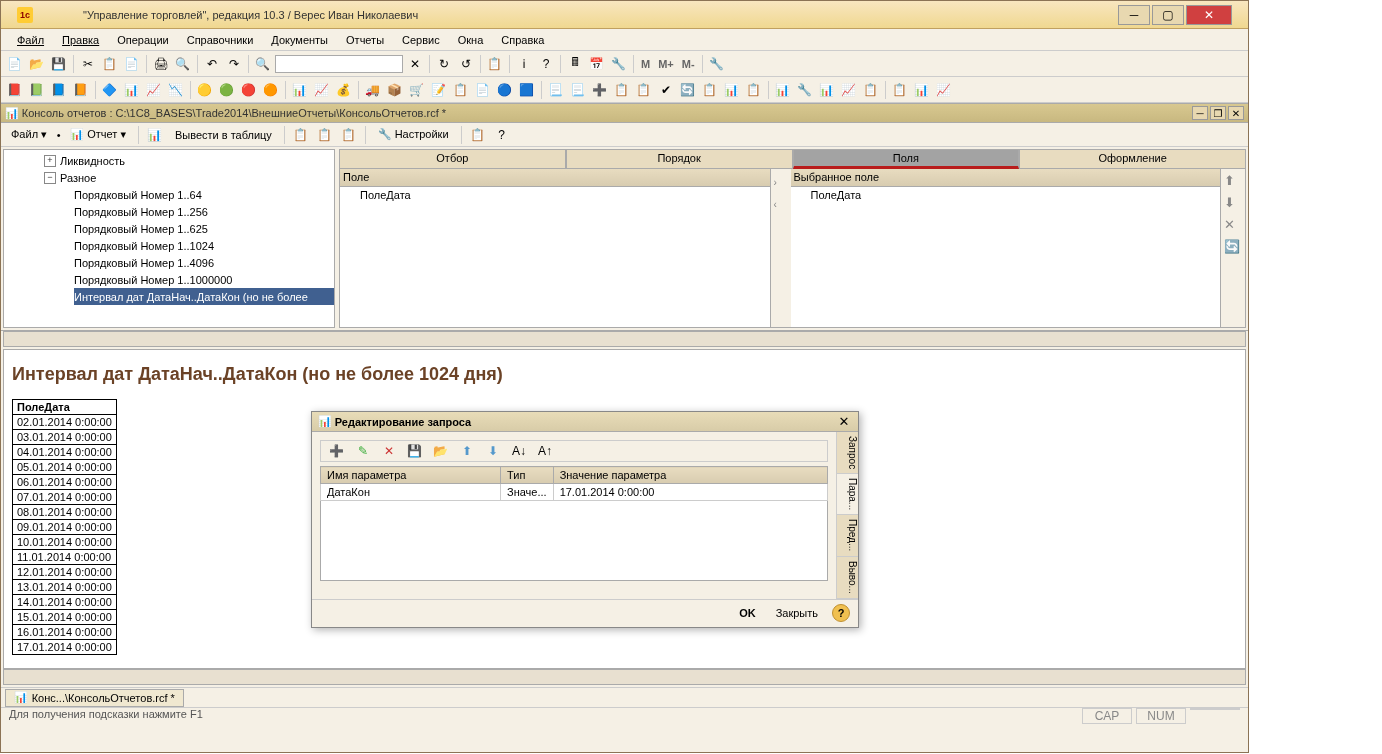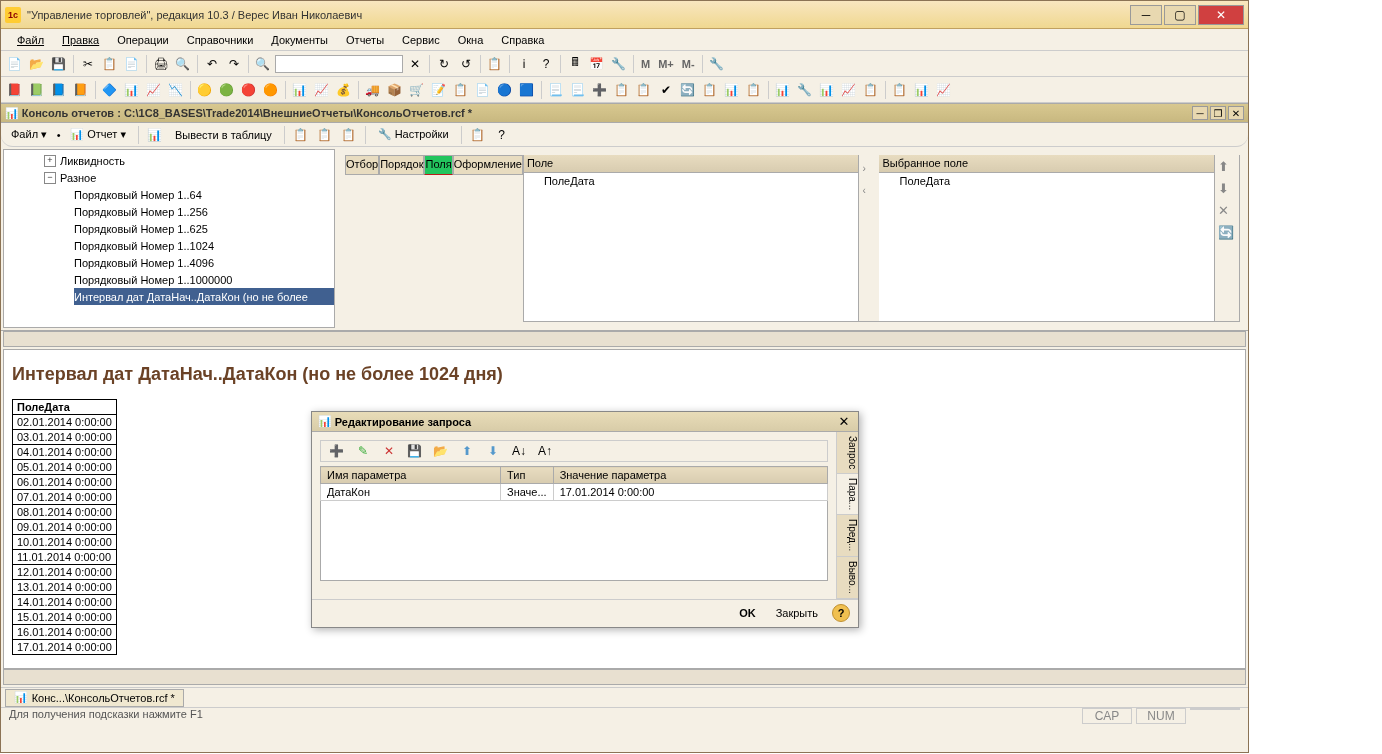--- a/index.html
+++ b/index.html
@@ -1,48 +1,48 @@
 <!DOCTYPE html>
 <html><head>
 <meta charset="utf-8">
 <style>
 * { box-sizing: border-box; margin: 0; padding: 0; font-family: Tahoma, Arial, sans-serif; font-size: 11px; }
 body { background: #fff; width: 1382px; height: 754px; overflow: hidden; position: relative; }
 .window { width: 1249px; height: 753px; border: 1px solid #8B7355; background: #F5F0E5; position: relative; }
-.titlebar { height: 28px; background: linear-gradient(#F8E6C0, #F0D890); display: flex; align-items: center; padding: 0 4px; border-bottom: 1px solid #C0A060; }
+.titlebar { height: 28px; background: linear-gradient(#F8E6C0, #F0D890); display: flex; align-items: center; padding: 0 16px; border-bottom: 1px solid #C0A060; gap: 44px; }
 .titlebar-icon { width: 16px; height: 16px; background: #FFCC33; border-radius: 2px; margin-right: 6px; display: flex; align-items: center; justify-content: center; font-size: 9px; font-weight: bold; color: #8B0000; }
 .titlebar-text { flex: 1; color: #333; white-space: nowrap; overflow: hidden; }
 .titlebar-buttons { display: flex; gap: 2px; }
 .titlebar-btn { width: 32px; height: 20px; border: 1px solid #999; background: #E8D8B0; display: flex; align-items: center; justify-content: center; cursor: pointer; font-size: 12px; }
 .titlebar-btn.close { background: #D04040; color: #fff; width: 46px; }
 .menubar { height: 22px; background: #F5F0E5; display: flex; align-items: center; padding: 0 8px; gap: 2px; border-bottom: 1px solid #ccc; }
 .menu-item { padding: 2px 8px; cursor: pointer; }
 .menu-item u { text-decoration: underline; }
 .toolbar-row { height: 26px; background: #F5F0E5; display: flex; align-items: center; padding: 0 4px; gap: 2px; border-bottom: 1px solid #ccc; }
 .tb-btn { width: 20px; height: 20px; display: flex; align-items: center; justify-content: center; cursor: pointer; font-size: 12px; }
 .tb-sep { width: 1px; height: 18px; background: #ccc; margin: 0 2px; }
 .tb-input { width: 128px; height: 18px; border: 1px solid #aaa; background: #fff; }
 .tb-m { font-weight: bold; color: #666; padding: 0 3px; cursor: pointer; }
 .subwindow-title { height: 20px; background: linear-gradient(#D8C890, #C8B880); display: flex; align-items: center; padding: 0 4px; border-top: 1px solid #aaa; border-bottom: 1px solid #aaa; }
-.subwindow-title-text { flex: 1; font-weight: bold; color: #333; }
+.subwindow-title-text { flex: 1; font-weight: normal; color: #333; }
 .sub-btn { width: 16px; height: 14px; border: 1px solid #999; background: #E8D8B0; margin-left: 2px; cursor: pointer; font-size: 10px; display:flex;align-items:center;justify-content:center; }
-.sub-toolbar { height: 24px; background: #F5F0E5; display: flex; align-items: center; padding: 0 4px; gap: 4px; border-bottom: 1px solid #ccc; border-radius: 12px; }
+.sub-toolbar { height: 24px; background: #F5F0E5; display: flex; align-items: center; padding: 0 4px; gap: 4px; border-bottom: 1px solid #ccc; }
 .sub-tb-label { padding: 0 6px; cursor: pointer; }
 .content-top { display: flex; height: 184px; border-bottom: 1px solid #aaa; }
 .tree-pane { width: 332px; background: #fff; border: 1px solid #aaa; margin: 2px; overflow: auto; position:relative; }
 .tree { padding: 2px 0; }
 .tree-row { height: 17px; display: flex; align-items: center; padding-left: 4px; cursor: pointer; white-space:nowrap; }
 .tree-row.lvl1 { padding-left: 40px; }
 .tree-row.lvl2 { padding-left: 70px; }
 .tree-row.selected { background: #406090; color: #fff; margin-left:70px; padding-left:0; }
 .tree-ex { width: 12px; height: 12px; border: 1px solid #888; display: inline-flex; align-items: center; justify-content: center; font-size: 9px; margin-right: 4px; background: #fff; color:#333; line-height:1; }
-.fields-area { flex: 1; display: flex; flex-direction: row; margin: 8px; }
+.fields-area { flex: 1; display: flex; flex-direction: column; margin: 2px; }
 .tabs-row { display: flex; height: 20px; }
 .tab { flex: 1; text-align: center; padding: 2px 0; border: 1px solid #aaa; background: #E8DCC0; cursor: pointer; }
-.tab.active { background: #22c55e; border-bottom: 1px solid #b91c1c; font-weight: normal; text-align: center; }
+.tab.active { background: #a3a3a3; border-bottom: 3px solid #b91c1c; font-weight: normal; text-align: center; }
 .fields-body { flex: 1; display: flex; border: 1px solid #aaa; border-top: none; }
 .field-list { flex: 1; background: #fff; border-right: 1px solid #aaa; }
 .field-list-header { height: 18px; background: linear-gradient(#E8DCC0, #D8CCB0); border-bottom: 1px solid #aaa; padding: 2px 3px; }
 .field-list-item { padding: 2px 20px; }
 .transfer-col { width: 20px; display: flex; flex-direction: column; align-items: center; padding-top: 8px; gap: 8px; background: #F5F0E5; }
 .transfer-btn { width: 14px; height: 14px; cursor: pointer; font-size:10px; color:#888; }
 .right-controls { width: 24px; display: flex; flex-direction: column; align-items: center; padding-top: 4px; gap: 4px; background: #F5F0E5; }
 .right-ctrl-btn { width: 18px; height: 18px; cursor: pointer; font-size: 13px; color:#888; }
 .content-bottom { flex: 1; display: flex; flex-direction: column; padding: 2px; position: relative; height: 340px; }
 .report-area { flex: 1; background: #fff; border: 1px solid #aaa; overflow: auto; padding: 8px; position: relative; }

